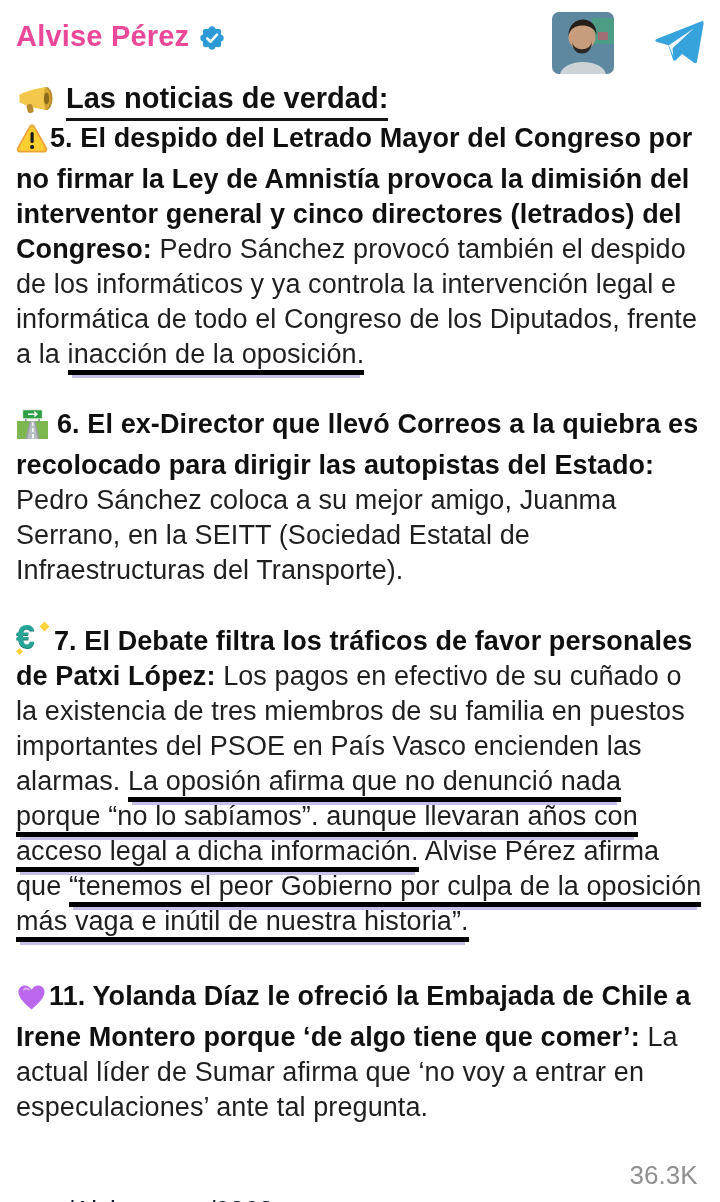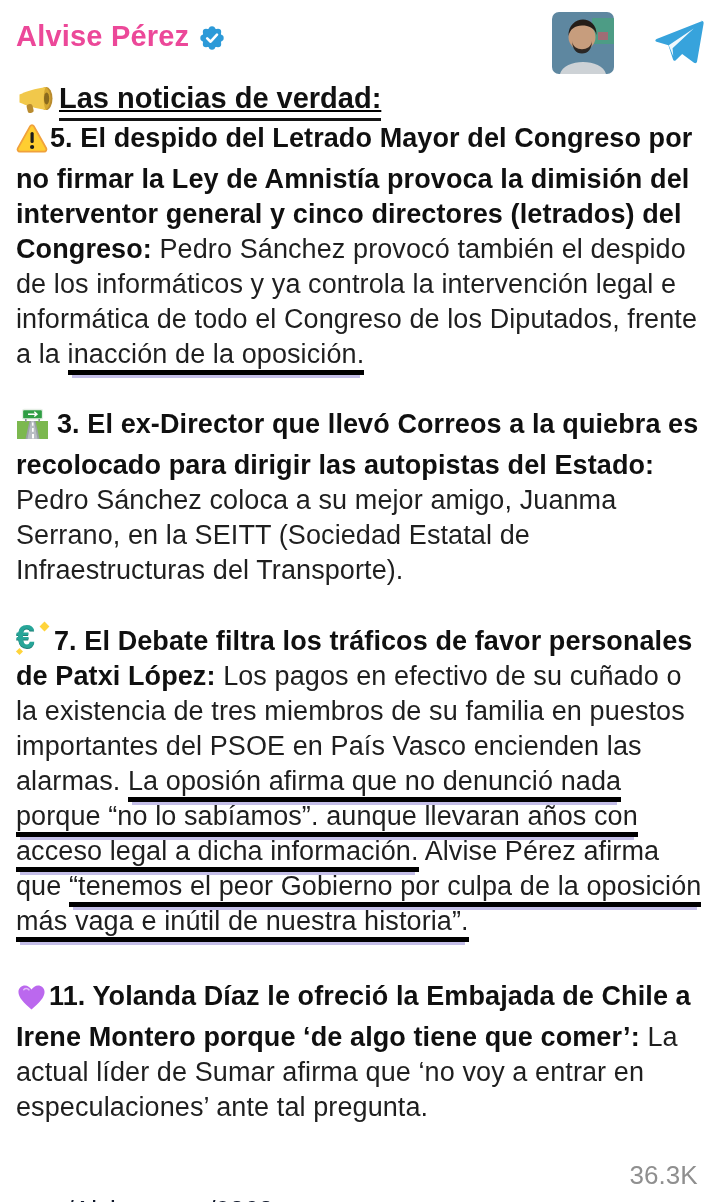--- a/index.html
+++ b/index.html
@@ -13,21 +13,21 @@
   
   .header{display:flex;justify-content:space-between;align-items:flex-start;height:64px;}
   .channel{display:flex;align-items:center;gap:10px;padding-top:8px;cursor:pointer;}
   .channel-name{font-size:29px;font-weight:700;color:#ec4899;letter-spacing:.2px;}
   .badge{display:inline-flex;margin-top:2px;}
   .header-right{display:flex;align-items:flex-start;gap:38px;}
   .avatar{width:62px;height:62px;border-radius:7px;overflow:hidden;flex:0 0 auto;cursor:pointer;}
   .tg-icon{margin-top:6px;cursor:pointer;}
 
   
-  .title-row{margin-top:4px;display:flex;align-items:center;gap:3px;text-decoration:underline;}
+  .title-row{margin-top:4px;display:flex;align-items:center;gap:10px;}
   .title-text{font-size:29px;font-weight:700;color:#111;border-bottom:3px solid #151515;padding-bottom:2px;line-height:36px;}
 
   
   .item{
     font-size:27px;line-height:35px;color:#1f1f1f;
     margin:0 0 35px 0;letter-spacing:.1px;
   }
   .item:first-of-type{margin-top:38px;}
   .item.last{margin-top:40px;}
   .b{font-weight:700;color:#101010;}
@@ -129,21 +129,21 @@
         <path d="M9.5 31 L13.5 13 L19.5 13 L23.5 31 Z" fill="#9aa0a6"></path>
         <path d="M11.5 31 L15 13 L18 13 L21.5 31 Z" fill="#b9bec4"></path>
         <rect x="16" y="14.5" width="1.5" height="3.2" fill="#fff"></rect>
         <rect x="16" y="20" width="1.7" height="3.8" fill="#fff"></rect>
         <rect x="16" y="26" width="2" height="4.4" fill="#fff"></rect>
         <rect x="6.5" y="1.5" width="20" height="9.5" rx="1.6" fill="#2f9e44" stroke="#e6efe6" stroke-width="1.3"></rect>
         <rect x="9" y="11" width="1.6" height="3" fill="#8d9399"></rect>
         <rect x="22.4" y="11" width="1.6" height="3" fill="#8d9399"></rect>
         <path d="M12 6.2 L21 6.2 M18.3 3.8 L21 6.2 L18.3 8.6" stroke="#fff" stroke-width="1.4" fill="none"></path>
       </svg>
-    </span><span><span class="b">3. El ex-Director que llevó Correos a la quiebra es recolocado para dirigir las autopistas del Estado: </span><span>Pedro Sánchez coloca a su mejor amigo, Juanma Serrano, en la SEITT (Sociedad Estatal de Infraestructuras del Transporte).</span></span>
+    </span><span><span class="b">6. El ex-Director que llevó Correos a la quiebra es recolocado para dirigir las autopistas del Estado: </span><span>Pedro Sánchez coloca a su mejor amigo, Juanma Serrano, en la SEITT (Sociedad Estatal de Infraestructuras del Transporte).</span></span>
   </div>
 
   <div class="item">
     <span class="euro-wrap">
       <span class="euro-sym">€</span>
       <span class="sparkle s1"></span>
       <span class="sparkle s2"></span>
     </span><span><span class="b">7. El Debate filtra los tráficos de favor personales de Patxi López: </span><span>Los pagos en efectivo de su cuñado o la existencia de tres miembros de su familia en puestos importantes del PSOE en País Vasco encienden las alarmas. </span><span class="u">La oposión afirma que no denunció nada porque “no lo sabíamos”. aunque llevaran años con acceso legal a dicha información.</span><span> Alvise Pérez afirma que </span><span class="u">“tenemos el peor Gobierno por culpa de la oposición más vaga e inútil de nuestra historia”.</span></span>
   </div>
 

